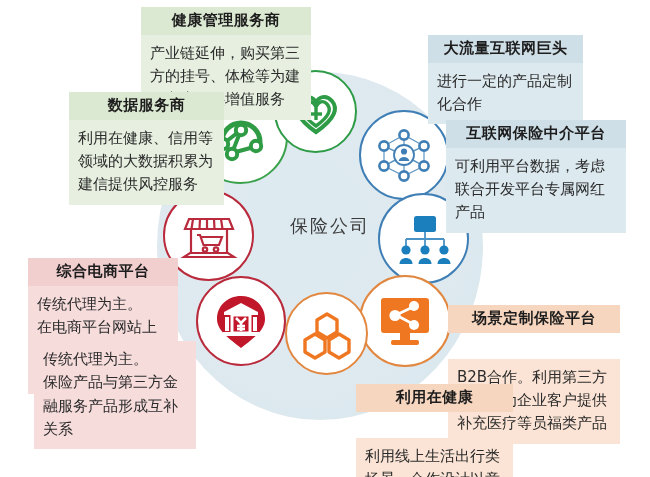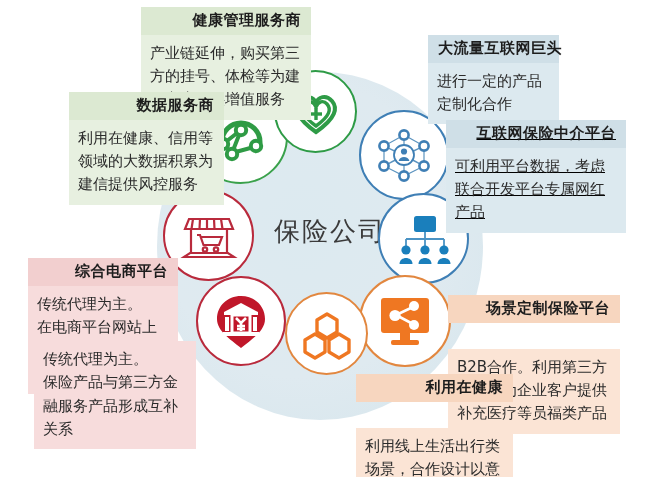--- a/index.html
+++ b/index.html
@@ -30,21 +30,21 @@
     display:flex;align-items:center;justify-content:center;
   }
   .node svg{display:block;}
 
   
   .callout{position:absolute;box-sizing:border-box;}
   .callout .c-title{
     font-size:15px;
     font-weight:bold;
     color:#1d1d1d;
-    text-align:right;
+    text-align:center;
     padding:4px 10px 5px 10px;
     line-height:1.25;
     letter-spacing:0.5px;
     white-space:nowrap;
   }
   .callout .c-body{
     font-size:15px;
     color:#2b2b2b;
     line-height:1.55;
     padding:7px 9px 8px 9px;
@@ -52,30 +52,30 @@
   
   .g .c-title{background:#dce9d2;}
   .g .c-body{background:#e7f0e0;}
   
   .b .c-title{background:#cfdfe7;}
   .b .c-body{background:#dce9ef;}
   
   .p .c-title{background:#f2cfcf;}
   .p .c-body{background:#f7dcdc;}
   
-  .o .c-title{background:#f7d6bf;}
+  .o .c-title{background:#f7d6bf;margin-top:10px;}
   .o .c-body{background:#fbe4d5;margin-top:26px;}
 
   
   .center-label{
     position:absolute;
     left:255px;top:214px;
     width:150px;
     text-align:center;
-    font-size:26px;
+    font-size:18px;
     color:#3b3b3b;
     letter-spacing:2px;
     font-family:"DejaVu Sans","Liberation Sans",sans-serif;
   }
 </style>
 </head>
 <body>
 
 <div id="stage">
 
@@ -216,26 +216,26 @@
   <div class="callout g" style="left:141px;top:7px;width:170px;">
     <div class="c-title">健康管理服务商</div>
     <div class="c-body">产业链延伸，购买第三方的挂号、体检等为建信客户提供增值服务</div>
   </div>
 
   <div class="callout g" style="left:46px;top:92px;width:155px;margin-left:23px;">
     <div class="c-title">数据服务商</div>
     <div class="c-body">利用在健康、信用等领域的大数据积累为建信提供风控服务</div>
   </div>
 
-  <div class="callout b" style="left:428px;top:35px;width:131px;">
+  <div class="callout b" style="left:428px;top:35px;width:155px;">
     <div class="c-title">大流量互联网巨头</div>
     <div class="c-body">进行一定的产品定制化合作</div>
   </div>
 
-  <div class="callout b" style="left:446px;top:120px;width:180px;text-decoration:underline;">
+  <div class="callout b" style="left:446px;top:120px;width:180px;">
     <div class="c-title">互联网保险中介平台</div>
     <div class="c-body">可利用平台数据，考虑联合开发平台专属网红产品</div>
   </div>
 
   <div class="callout p" style="left:28px;top:258px;width:150px;">
     <div class="c-title">综合电商平台</div>
     <div class="c-body c-pre" style="white-space: pre-line;">传统代理为主。
 在电商平台网站上开辟建信销售客户触点</div>
   </div>
 

